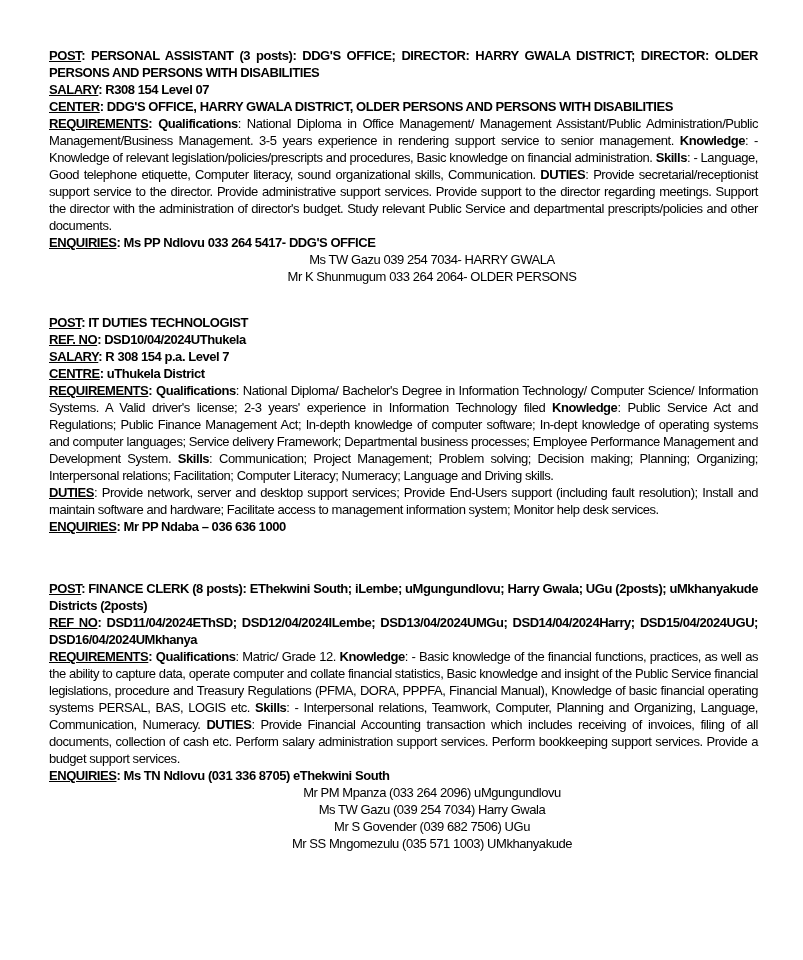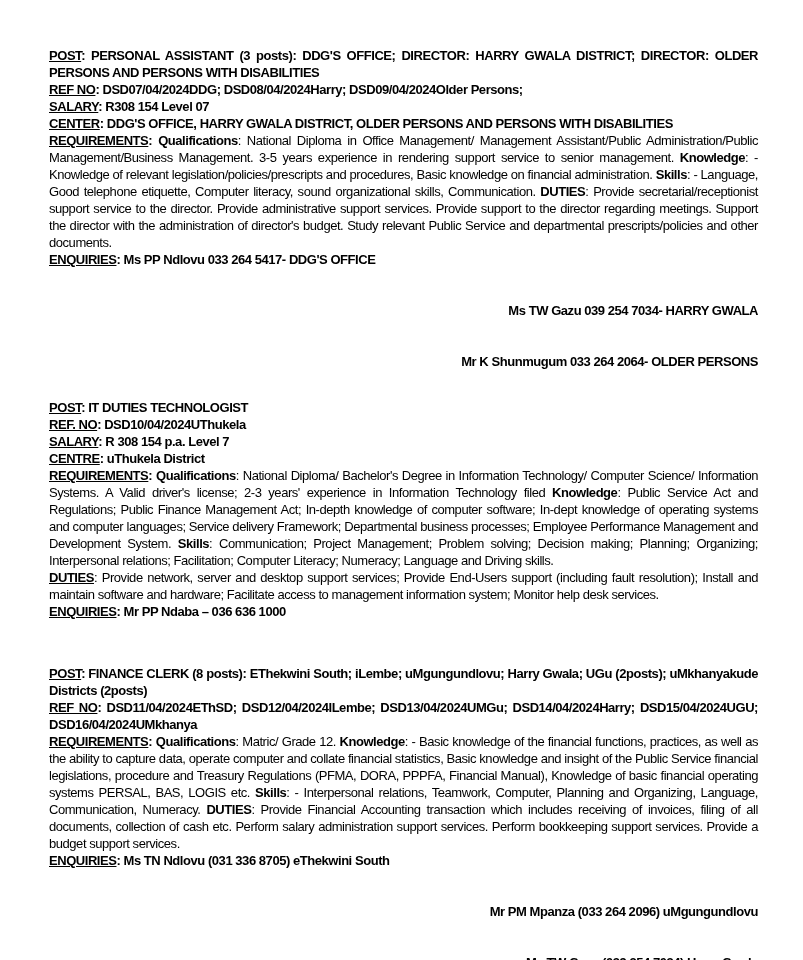--- a/index.html
+++ b/index.html
@@ -12,33 +12,32 @@
     width: 803px; min-height: 960px;
     padding: 47px 45px 21px 49px;
     color: #000000;
     font-size: 13px;
     line-height: 17px;
     letter-spacing: -0.45px;
   }
   .block { text-align: justify; }
   .b { font-weight: 700; }
   .u { text-decoration: underline; }
-  .hang { padding-left: 57px; text-align: right; font-weight: 700; margin-top: 34px; }
+  .hang { padding-left: 57px; text-align: center; font-weight: 400; }
   .post { margin: 0; }
   .post:nth-of-type(2) { margin-top: 29px; }
   .post:nth-of-type(3) { margin-top: 45px; }
 </style>
 </head>
 <body>
 
 <main class="page">
   <div>
       <section class="post">
         <div class="block heading"><span class="b u">POST</span><span class="b ">: PERSONAL ASSISTANT (3 posts): DDG'S OFFICE; DIRECTOR: HARRY GWALA DISTRICT; DIRECTOR: OLDER PERSONS AND PERSONS WITH DISABILITIES</span></div>
-        <div class="block field"><span class="b u">REF NO</span><span class="b ">: DSD07/04/2024DDG; DSD08/04/2024Harry; DSD09/04/2024Older Persons;</span></div>
         <div class="block field"><span class="b u">SALARY</span><span class="b ">: R308 154 Level 07</span></div>
         <div class="block field"><span class="b u">CENTER</span><span class="b ">: DDG'S OFFICE, HARRY GWALA DISTRICT, OLDER PERSONS AND PERSONS WITH DISABILITIES</span></div>
         <div class="block para"><span class="b u">REQUIREMENTS</span><span class="b ">: </span><span class="b ">Qualifications</span><span class="">: National Diploma in Office Management/ Management Assistant/Public Administration/Public Management/Business Management. 3-5 years experience in rendering support service to senior management. </span><span class="b ">Knowledge</span><span class="">: - Knowledge of relevant legislation/policies/prescripts and procedures, Basic knowledge on financial administration. </span><span class="b ">Skills</span><span class="">: - Language, Good telephone etiquette, Computer literacy, sound organizational skills, Communication. </span><span class="b ">DUTIES</span><span class="">: Provide secretarial/receptionist support service to the director. Provide administrative support services. Provide support to the director regarding meetings. Support the director with the administration of director's budget. Study relevant Public Service and departmental prescripts/policies and other documents.</span></div>
         <div class="block enq"><span class="b u">ENQUIRIES</span><span class="b ">: Ms PP Ndlovu 033 264 5417- DDG'S OFFICE</span></div>
         <div class="block hang">Ms TW Gazu 039 254 7034- HARRY GWALA</div>
         <div class="block hang">Mr K Shunmugum 033 264 2064- OLDER PERSONS</div>
       </section>
       <section class="post">
         <div class="block heading"><span class="b u">POST</span><span class="b ">: IT DUTIES TECHNOLOGIST</span></div>
         <div class="block field"><span class="b u">REF. NO</span><span class="b ">: DSD10/04/2024UThukela</span></div>
@@ -49,15 +48,16 @@
         <div class="block enq"><span class="b u">ENQUIRIES</span><span class="b ">: Mr PP Ndaba – 036 636 1000</span></div>
       </section>
       <section class="post">
         <div class="block heading"><span class="b u">POST</span><span class="b ">: FINANCE CLERK (8 posts): EThekwini South; iLembe; uMgungundlovu; Harry Gwala; UGu (2posts); uMkhanyakude Districts (2posts)</span></div>
         <div class="block field"><span class="b u">REF NO</span><span class="b ">: DSD11/04/2024EThSD; DSD12/04/2024ILembe; DSD13/04/2024UMGu; DSD14/04/2024Harry; DSD15/04/2024UGU; DSD16/04/2024UMkhanya</span></div>
         <div class="block para"><span class="b u">REQUIREMENTS</span><span class="b ">: </span><span class="b ">Qualifications</span><span class="">: Matric/ Grade 12. </span><span class="b ">Knowledge</span><span class="">: - Basic knowledge of the financial functions, practices, as well as the ability to capture data, operate computer and collate financial statistics, Basic knowledge and insight of the Public Service financial legislations, procedure and Treasury Regulations (PFMA, DORA, PPPFA, Financial Manual), Knowledge of basic financial operating systems PERSAL, BAS, LOGIS etc. </span><span class="b ">Skills</span><span class="">: - Interpersonal relations, Teamwork, Computer, Planning and Organizing, Language, Communication, Numeracy. </span><span class="b ">DUTIES</span><span class="">: Provide Financial Accounting transaction which includes receiving of invoices, filing of all documents, collection of cash etc. Perform salary administration support services. Perform bookkeeping support services. Provide a budget support services.</span></div>
         <div class="block enq"><span class="b u">ENQUIRIES</span><span class="b ">: Ms TN Ndlovu (031 336 8705) eThekwini South</span></div>
         <div class="block hang">Mr PM Mpanza (033 264 2096) uMgungundlovu</div>
         <div class="block hang">Ms TW Gazu (039 254 7034) Harry Gwala</div>
         <div class="block hang">Mr S Govender (039 682 7506) UGu</div>
+        <div class="block hang">Mr SS Mngomezulu (035 571 1003) UMkhanyakude</div>
       </section>
     </div>
 </main>
 
 </body></html>

